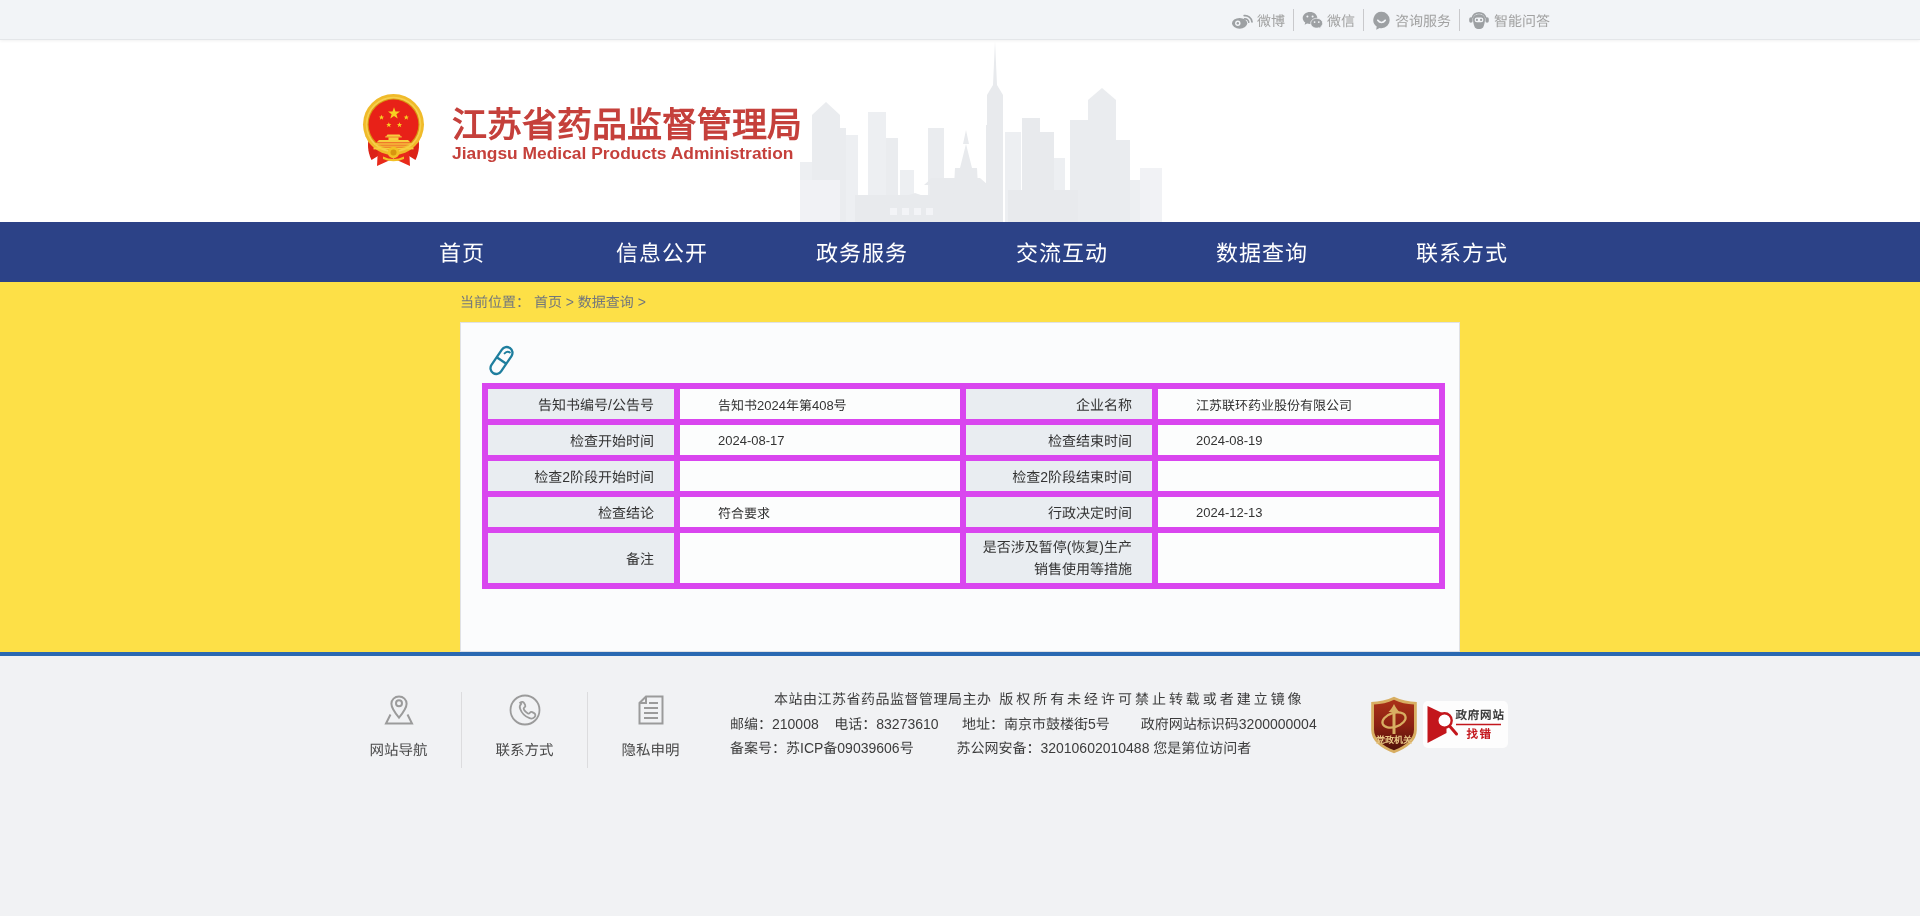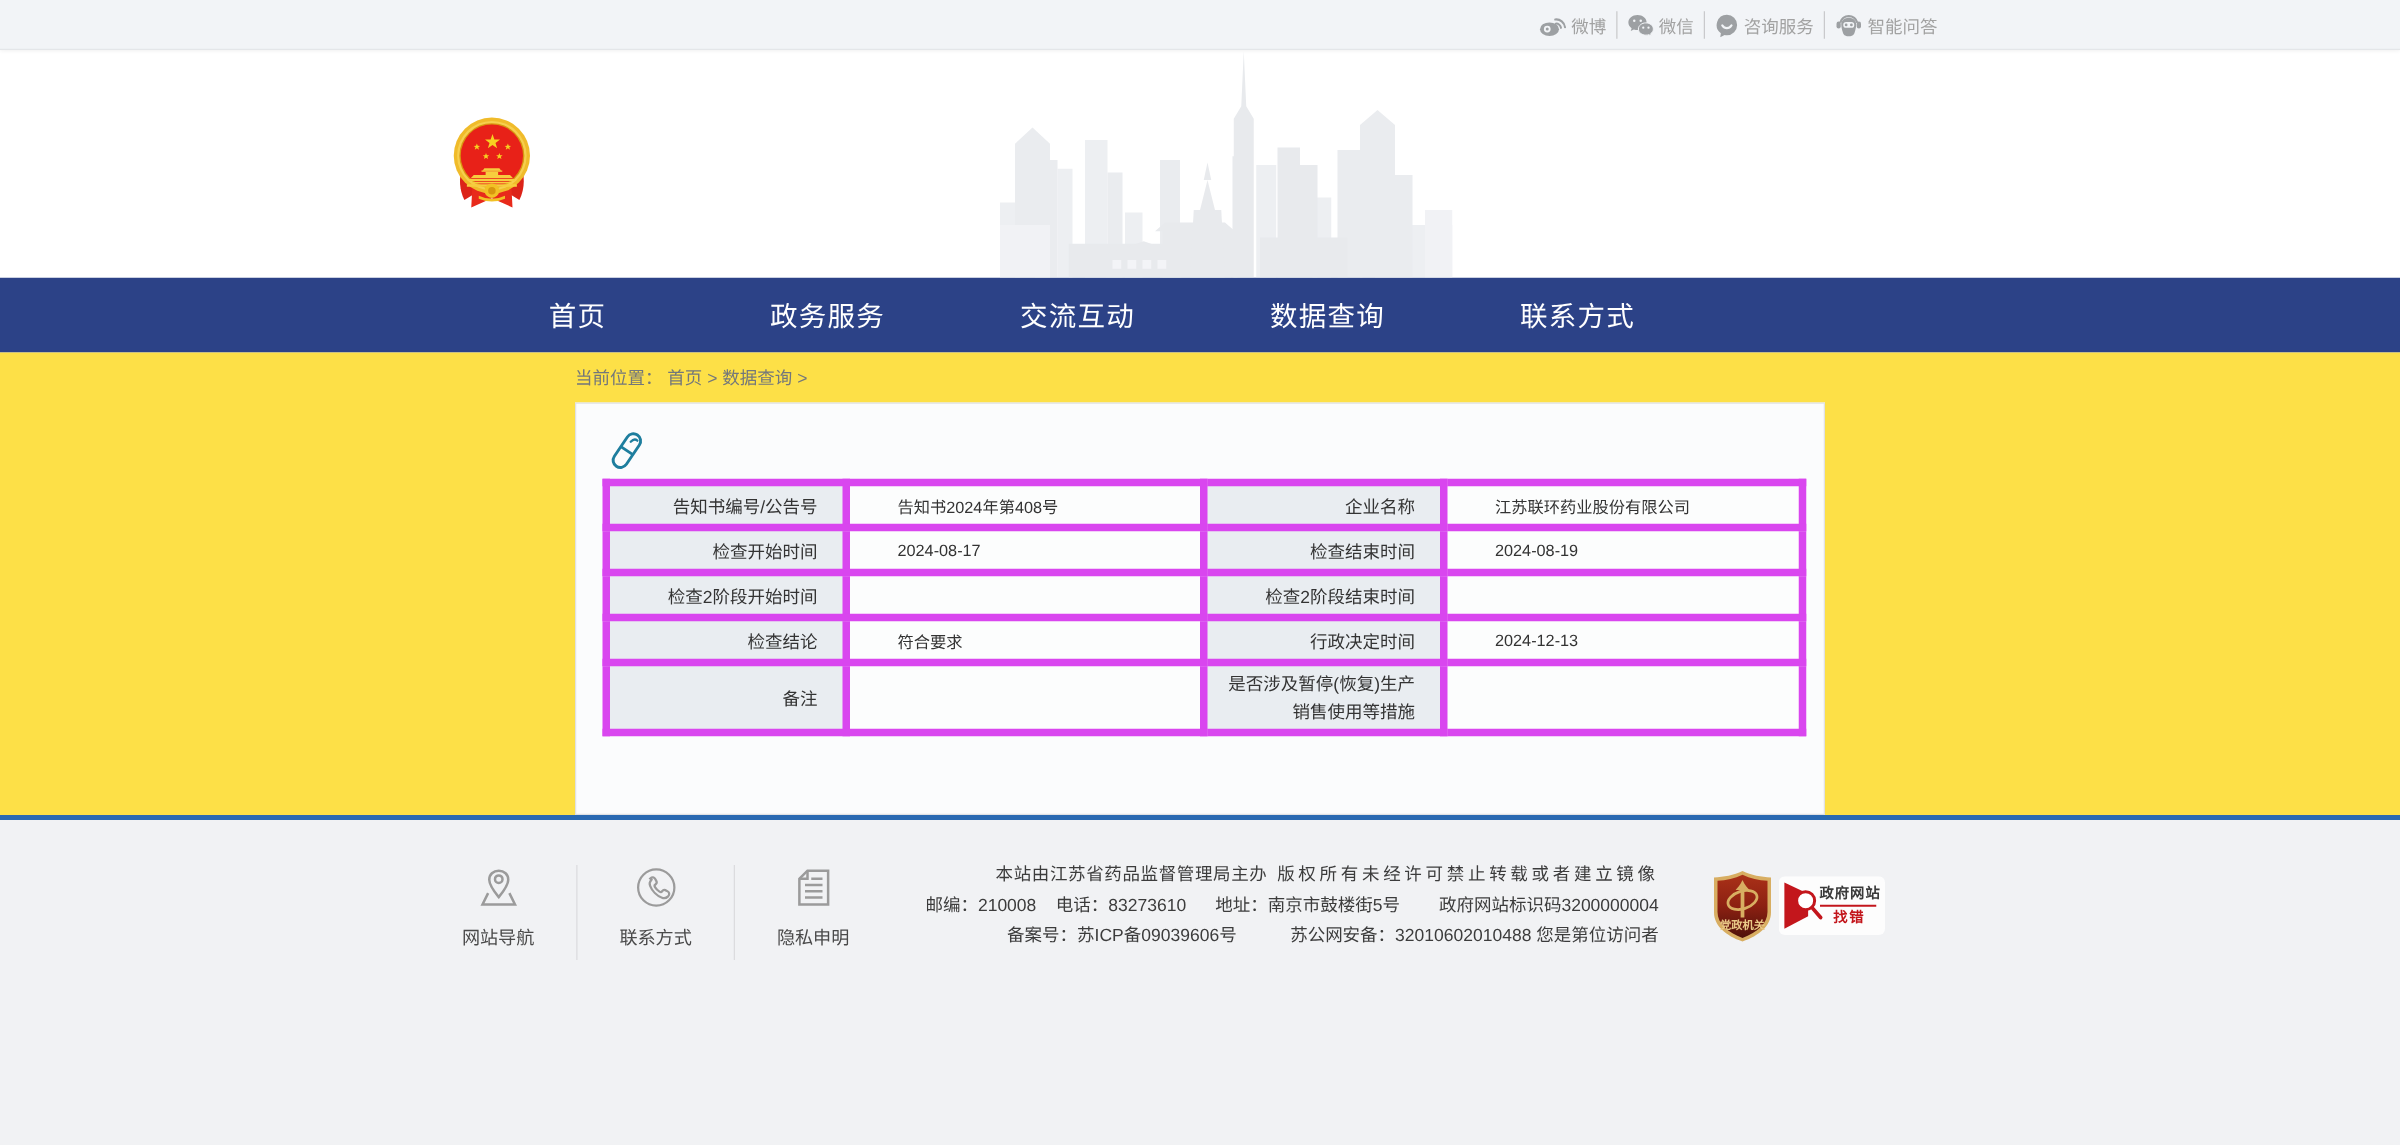--- a/index.html
+++ b/index.html
@@ -34,21 +34,21 @@
 table.grid td.val { font-size:13px;padding-left:38px; }
 td.lab { background:#e9edf1; text-align:right; padding:0 20px 0 15px; }
 td.val { background:#fcfdfd; text-align:left; padding:0 8px 0 20px; word-break:break-all; }
 
 .blueline { height:4px; background:#2a69b2; }
 .footer { height:260px; background:#f1f2f4; position:relative; font-size:14px; color:#333; }
 .f-left { position:absolute; left:360px; top:30px; display:flex;gap:24px; }
 .f-item { width:77px; text-align:center; color:#4a4a4a; font-size:14.5px; }
 .f-item svg { display:block; margin:8px auto 12px; }
 .f-sep { width:1px; height:76px; background:#dcdcde; margin-top:6px; }
-.f-center { position:absolute; left:715px; top:31px; width:612px; text-align:right; line-height:24.5px; color:#3c3c3c; }
+.f-center { position:absolute; left:730px; top:31px; width:612px; text-align:left; line-height:24.5px; color:#3c3c3c; }
 .f-right { position:absolute; left:1370px; top:40px; display:flex; align-items:flex-start; }
 </style>
 </head>
 <body>
 <div class="topbar">
   <div class="topbar-in">
     <span class="tb-item"><svg id="i-weibo" width="22" height="18" viewBox="0 0 22 18">
           <ellipse cx="8.6" cy="12.3" rx="7.6" ry="5.4" fill="#9da0a3"></ellipse>
           <circle cx="6.8" cy="12.2" r="2.7" fill="#f2f4f7"></circle>
           <circle cx="6.8" cy="12.2" r="1.2" fill="#9da0a3"></circle>
@@ -145,25 +145,30 @@
         <rect x="27.5" y="46.4" width="10" height="2.6"></rect>
         <path d="M15.5 51.6 L49.5 51.6 L47 49 L18 49 Z"></path>
         <rect x="14" y="52.2" width="37" height="1.6"></rect>
         <rect x="16.5" y="54.4" width="32" height="1.4"></rect>
         <rect x="12.5" y="56.4" width="40" height="2"></rect>
       </g>
       <circle cx="32.5" cy="61.5" r="5.8" fill="#f2c125"></circle>
       <circle cx="32.5" cy="61.5" r="3" fill="#d8960f"></circle>
       <path d="M22 65.5 Q32.5 70.5 43 65.5 L43 68 Q32.5 72.5 22 68 Z" fill="#f2c125"></path>
     </svg>
+    <div class="titles">
+      <div class="title-cn">江苏省药品监督管理局</div>
+      <div class="title-en">Jiangsu Medical Products Administration</div>
+    </div>
   </div>
 </div>
 <div class="nav">
   <ul>
       <li>首页</li>
+      <li>信息公开</li>
       <li>政务服务</li>
       <li>交流互动</li>
       <li>数据查询</li>
       <li>联系方式</li>
     </ul>
 </div>
 <div class="content">
   <div class="crumb">当前位置：&nbsp;<a>首页</a>&nbsp;&gt;&nbsp;<a>数据查询</a>&nbsp;&gt;</div>
   <div class="panel">
     <svg class="pill" viewBox="0 0 31 35">

